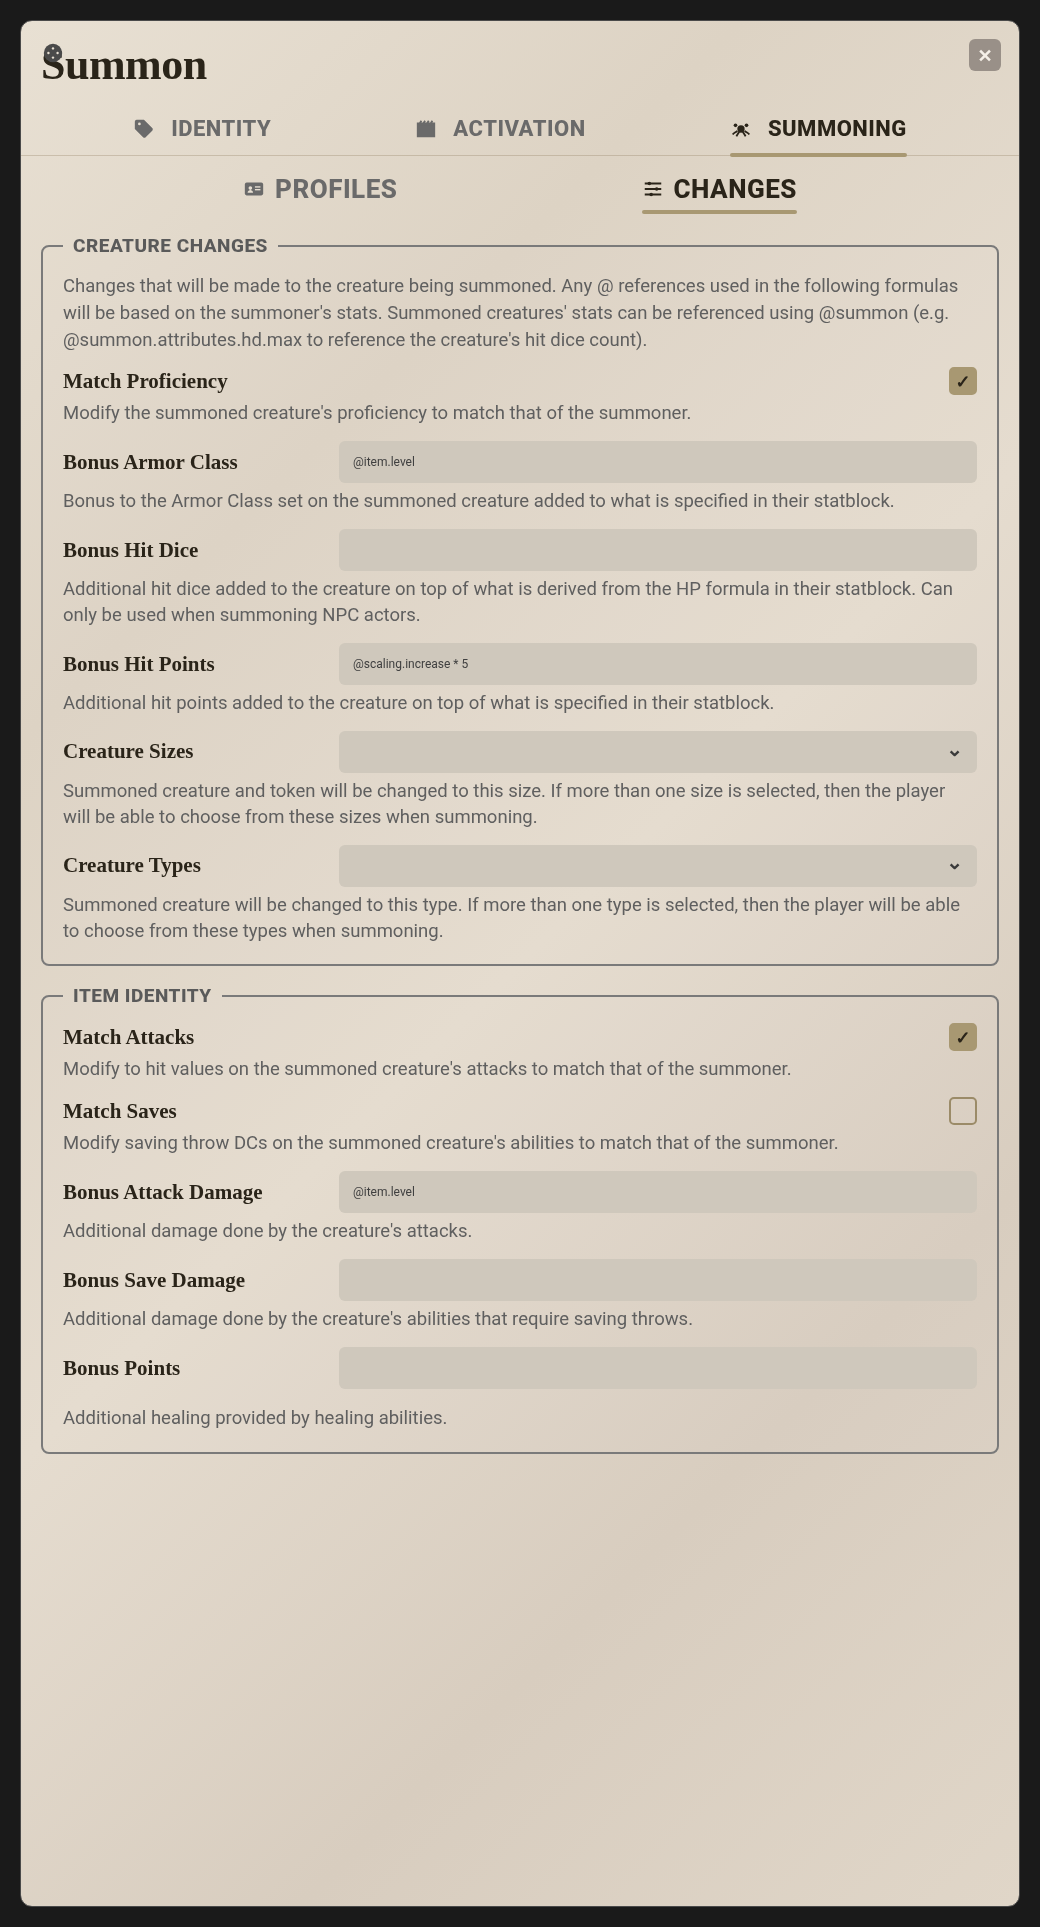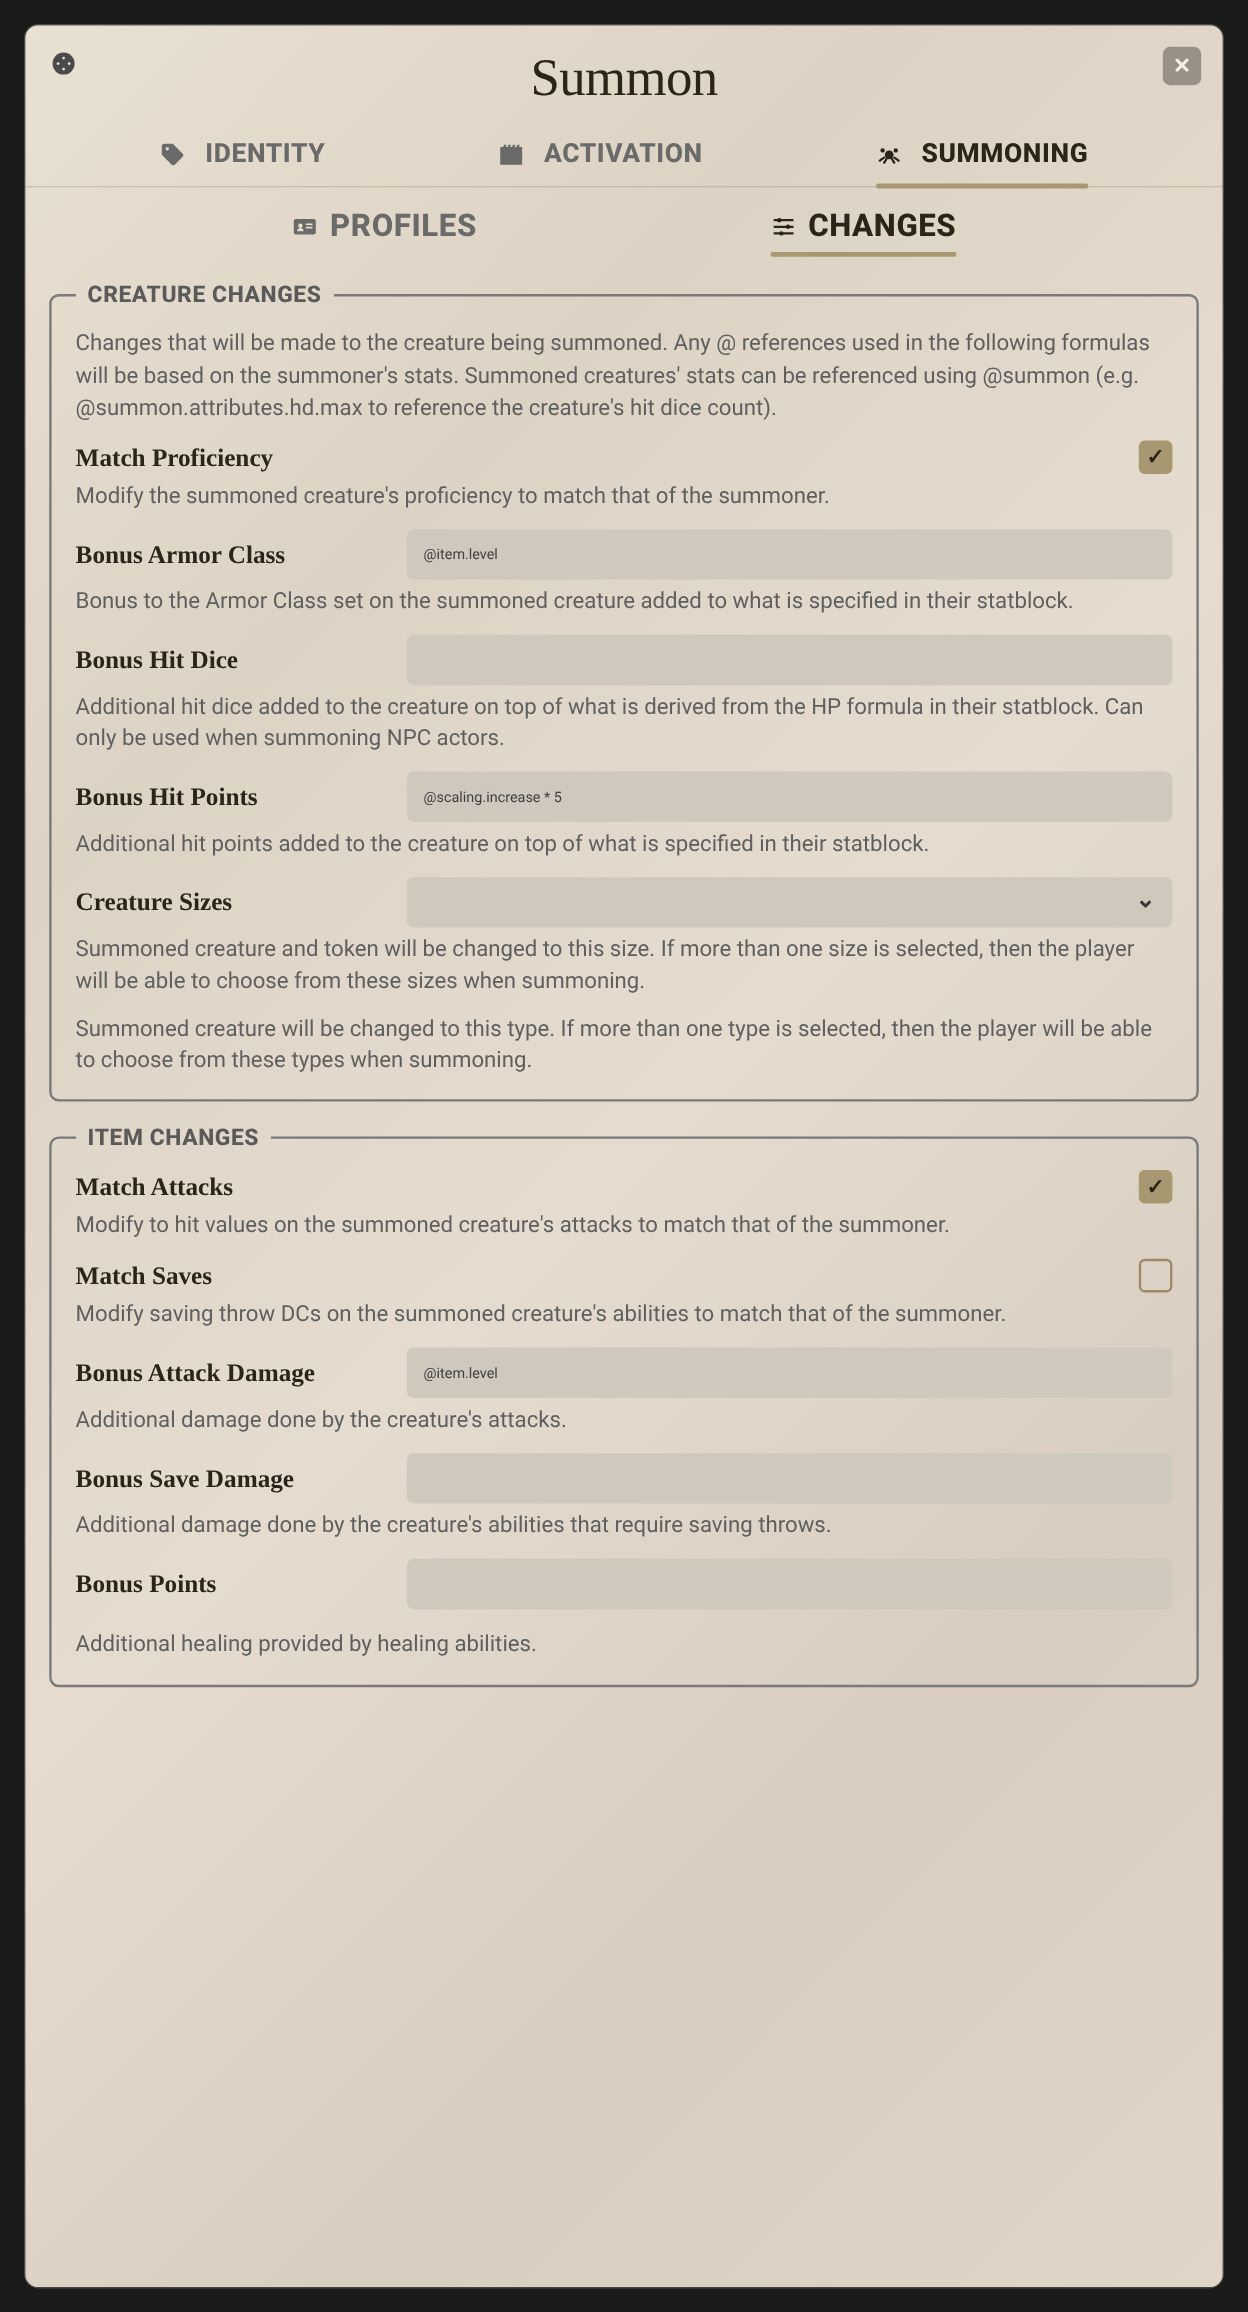--- a/index.html
+++ b/index.html
@@ -46,23 +46,22 @@
     border-radius: 6px;
     display: flex;
     align-items: center;
     justify-content: center;
     color: #f5f0e8;
     cursor: pointer;
     font-size: 18px;
     font-weight: bold;
   }
   .title {
-    text-align: center;
     font-size: 44px;
-    font-weight: 400;
+    font-weight: 700;
     color: #2a2419;
     font-family: Georgia, serif;
     letter-spacing: -0.5px;
   }
   .tabs-primary {
     display: flex;
     justify-content: space-around;
     padding: 18px 40px 0 40px;
     border-bottom: 1px solid rgba(140,120,90,0.3);
   }
@@ -344,26 +343,30 @@
 
       <div class="field">
         <div class="field-row">
           <span class="field-label">Creature Sizes</span>
           <div class="select-wrap"><select class="select-input"><option></option></select></div>
         </div>
         <p class="field-hint">Summoned creature and token will be changed to this size. If more than one size is selected, then the player will be able to choose from these sizes when summoning.</p>
       </div>
 
       <div class="field" style="margin-bottom:0;">
+        <div class="field-row">
+          <span class="field-label">Creature Types</span>
+          <div class="select-wrap"><select class="select-input"><option></option></select></div>
+        </div>
         <p class="field-hint" style="margin-bottom:0;">Summoned creature will be changed to this type. If more than one type is selected, then the player will be able to choose from these types when summoning.</p>
       </div>
     </fieldset>
 
     <fieldset class="group" style="margin-bottom:0;">
-      <legend>ITEM CHANGES</legend>
+      <legend>ITEM IDENTITY</legend>
 
       <div class="field">
         <div class="field-row-check">
           <span class="field-label">Match Attacks</span>
           <div class="checkbox checked"></div>
         </div>
         <p class="field-hint">Modify to hit values on the summoned creature's attacks to match that of the summoner.</p>
       </div>
 
       <div class="field">

